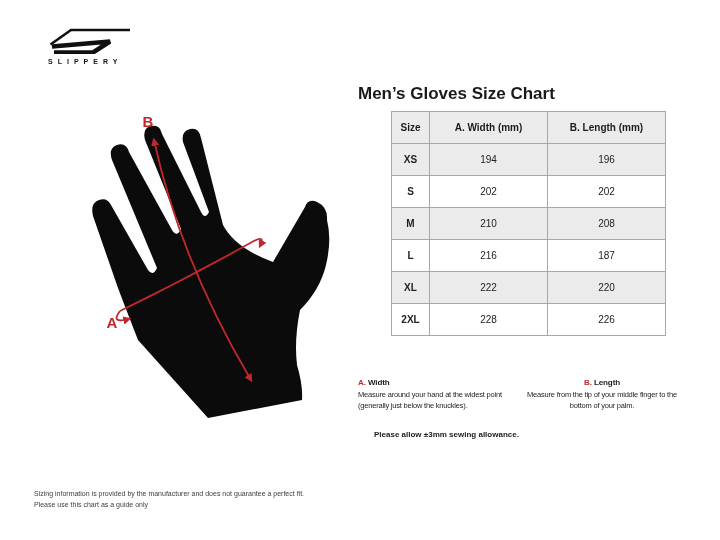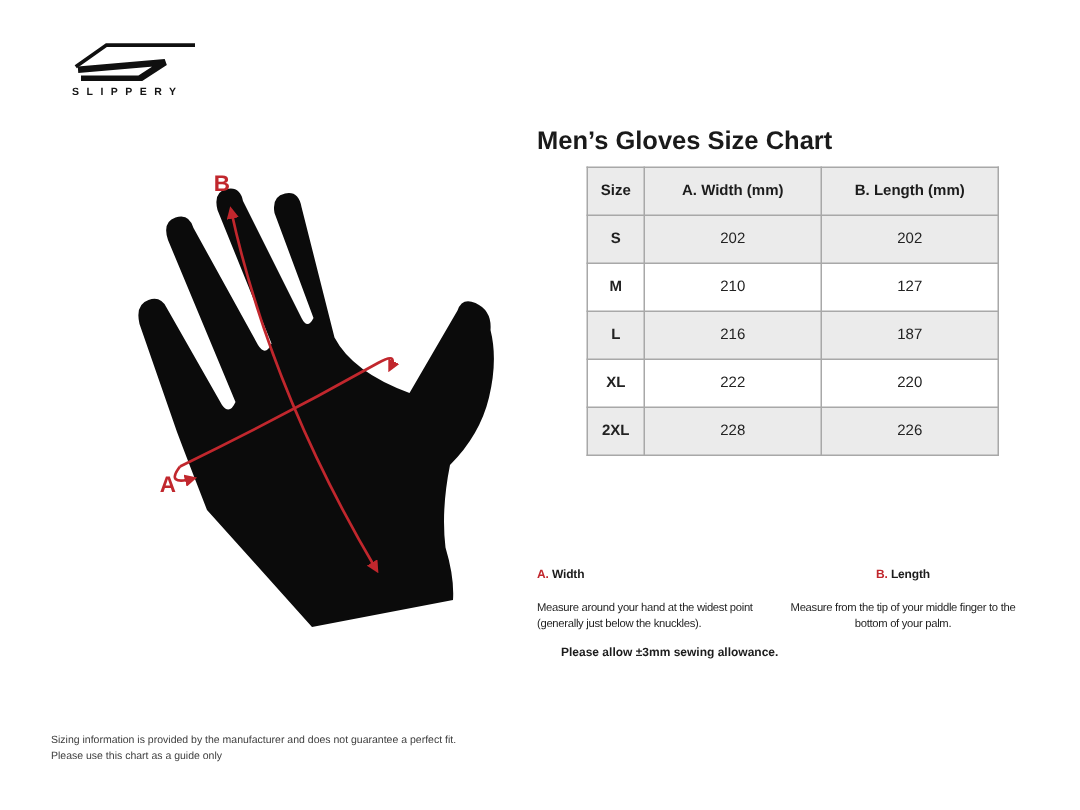--- a/index.html
+++ b/index.html
@@ -32,21 +32,21 @@
   table.size-table col.c1{width:38px;}
   table.size-table col.c2{width:118px;}
   table.size-table col.c3{width:118px;}
   table.size-table tbody tr:nth-child(odd){background:#ebebeb;}
   table.size-table tbody tr:nth-child(even){background:#ffffff;}
 
   .measure-title{position:absolute;left:358px;top:352px;margin:0;font-size:13.5px;font-weight:bold;color:#1a1a1a;}
   .measure-cols{position:absolute;left:358px;top:378px;display:flex;}
   .measure-item{width:150px;margin-right:10px;}
   .measure-item.second{width:168px;margin-right:0;text-align:center;}
-  .measure-label{font-size:8px;font-weight:bold;color:#1c1c1c;margin-bottom:13px;letter-spacing:-0.1px;}
+  .measure-label{font-size:8px;font-weight:bold;color:#1c1c1c;margin-bottom:3px;letter-spacing:-0.1px;}
   .measure-label .red-key{color:#c1272d;}
   .measure-desc{margin:0;font-size:7.5px;letter-spacing:-0.2px;line-height:1.45;color:#1f1f1f;}
   .allowance{position:absolute;left:358px;top:430px;margin:0;font-size:8px;font-weight:bold;color:#1c1c1c;padding-left:16px;}
 
   
   .disclaimer{position:absolute;left:34px;top:489px;font-size:7px;line-height:1.5;color:#3d3d3d;}
 </style>
 </head>
 <body>
 
@@ -120,28 +120,33 @@
       </colgroup>
     <thead>
       <tr>
         <th>Size</th>
         <th>A. Width (mm)</th>
         <th>B. Length (mm)</th>
       </tr>
     </thead>
     <tbody>
       <tr>
+        <td class="size-col">XS</td>
+        <td>194</td>
+        <td>196</td>
+      </tr>
+      <tr>
         <td class="size-col">S</td>
         <td>202</td>
         <td>202</td>
       </tr>
       <tr>
         <td class="size-col">M</td>
         <td>210</td>
-        <td>127</td>
+        <td>208</td>
       </tr>
       <tr>
         <td class="size-col">L</td>
         <td>216</td>
         <td>187</td>
       </tr>
       <tr>
         <td class="size-col">XL</td>
         <td>222</td>
         <td>220</td>

